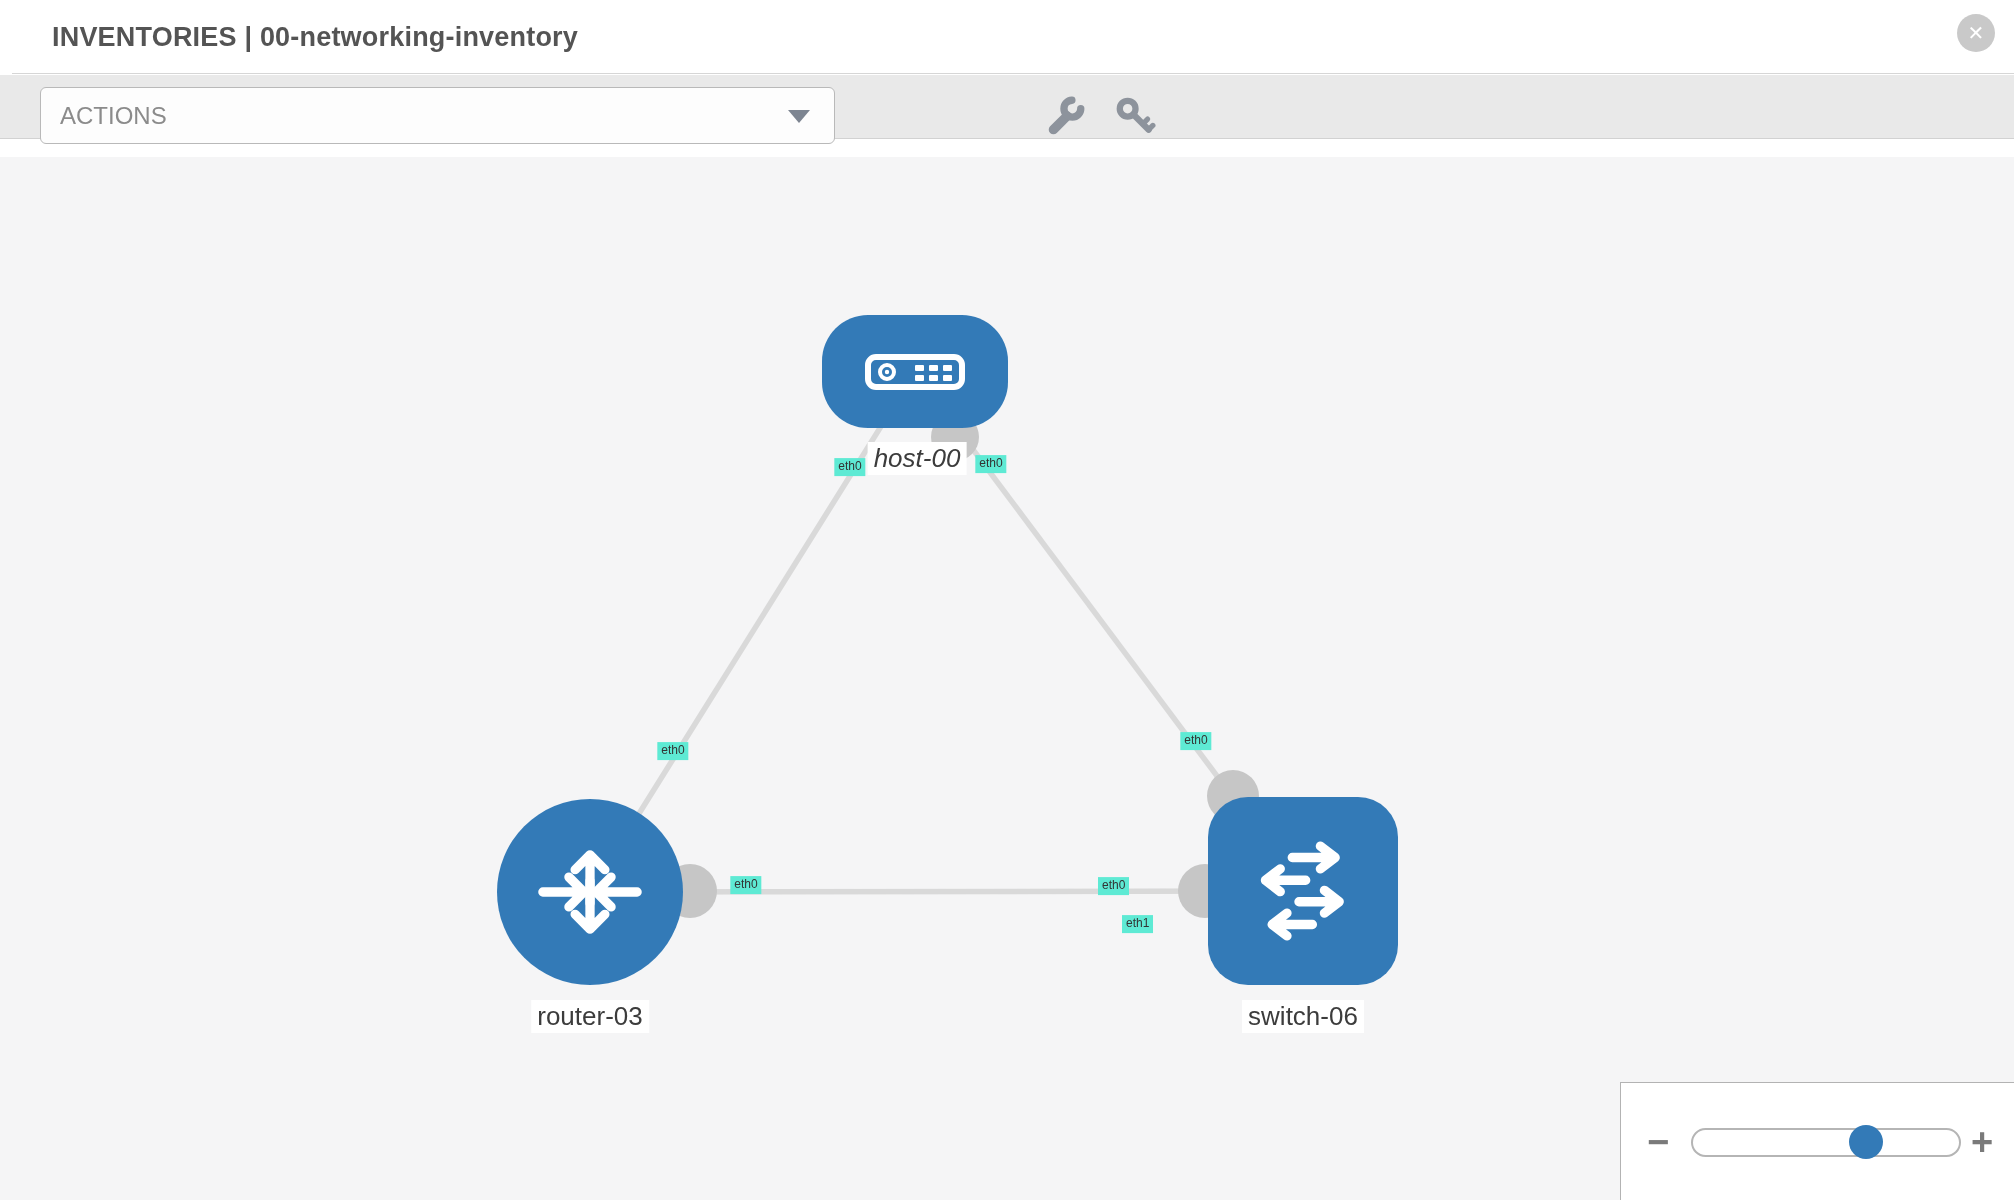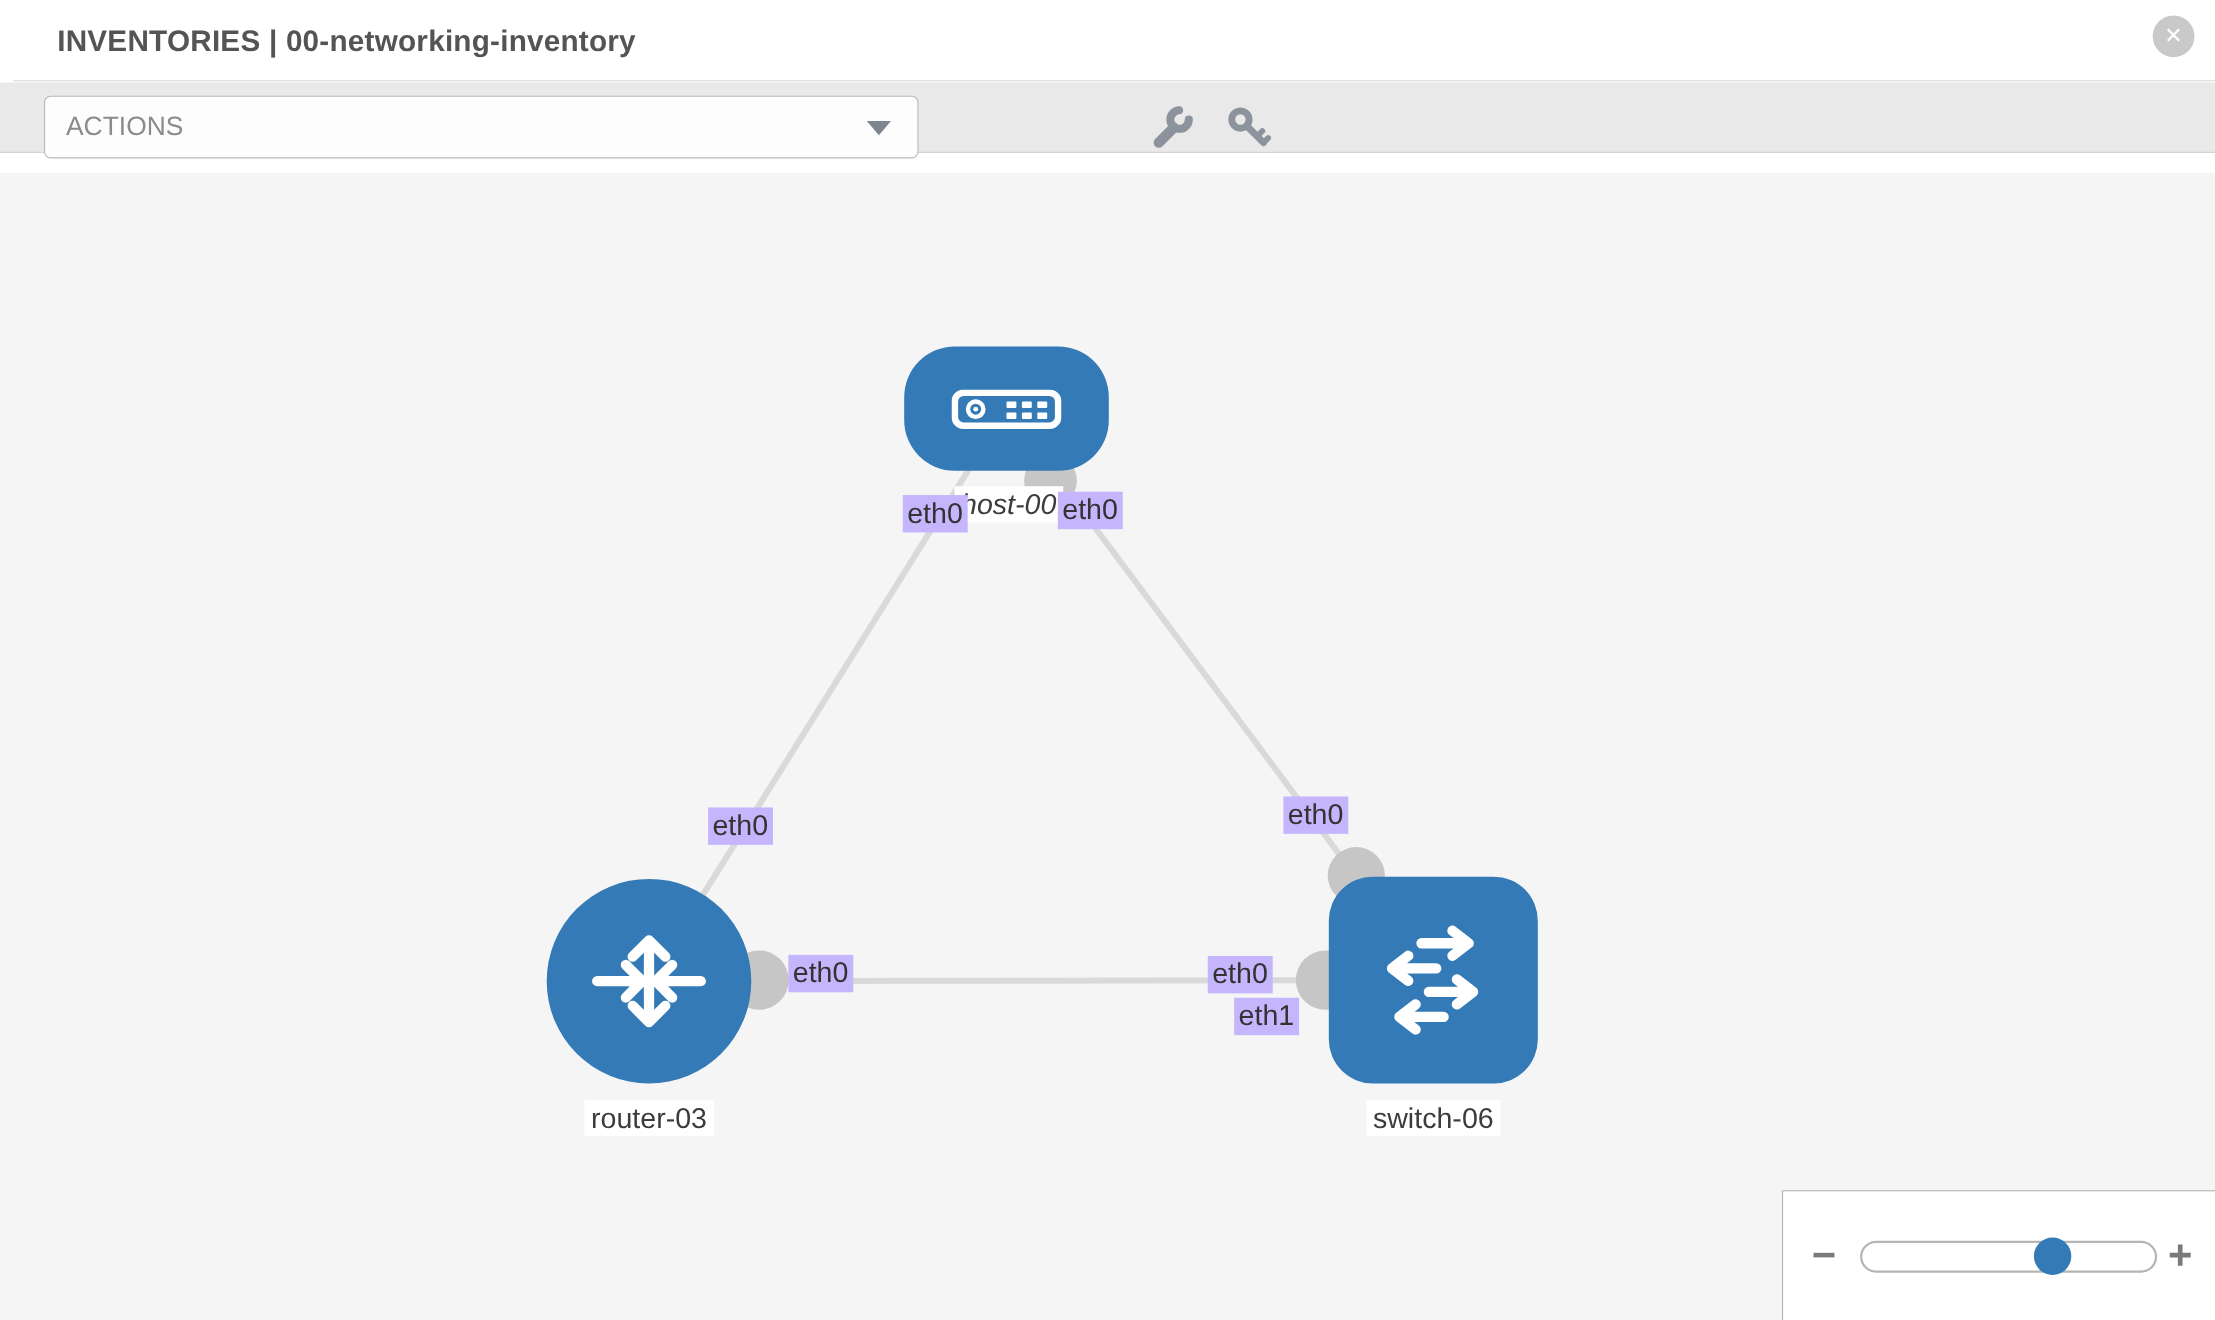--- a/index.html
+++ b/index.html
@@ -74,21 +74,21 @@
   .node-router { left:497px;  top:799px; width:186px; height:186px; border-radius:50%; }
   .node-switch { left:1208px; top:797px; width:190px; height:188px; border-radius:40px; }
 
   .node-label {
     position:absolute; z-index:3; transform:translateX(-50%);
     background:#ffffff; color:#3c3c3c; font-size:26px;
     padding:1px 6px; white-space:nowrap;
   }
   .port-label {
     position:absolute; z-index:3;
-    background:#c4b5fd; color:#333333; font-size:26px;
+    background:#5eead4; color:#333333; font-size:12px;
     padding:2px 4px; white-space:nowrap; line-height:1.15;
   }
   .pl-center { transform:translate(-50%,-50%); }
   .pl-left   { transform:translate(0,-50%); }
 
   
   .zoom-panel {
     position:absolute; left:1620px; top:1082px; width:396px; height:120px;
     background:#ffffff; border:1px solid #b3b3b3; z-index:5;
   }

